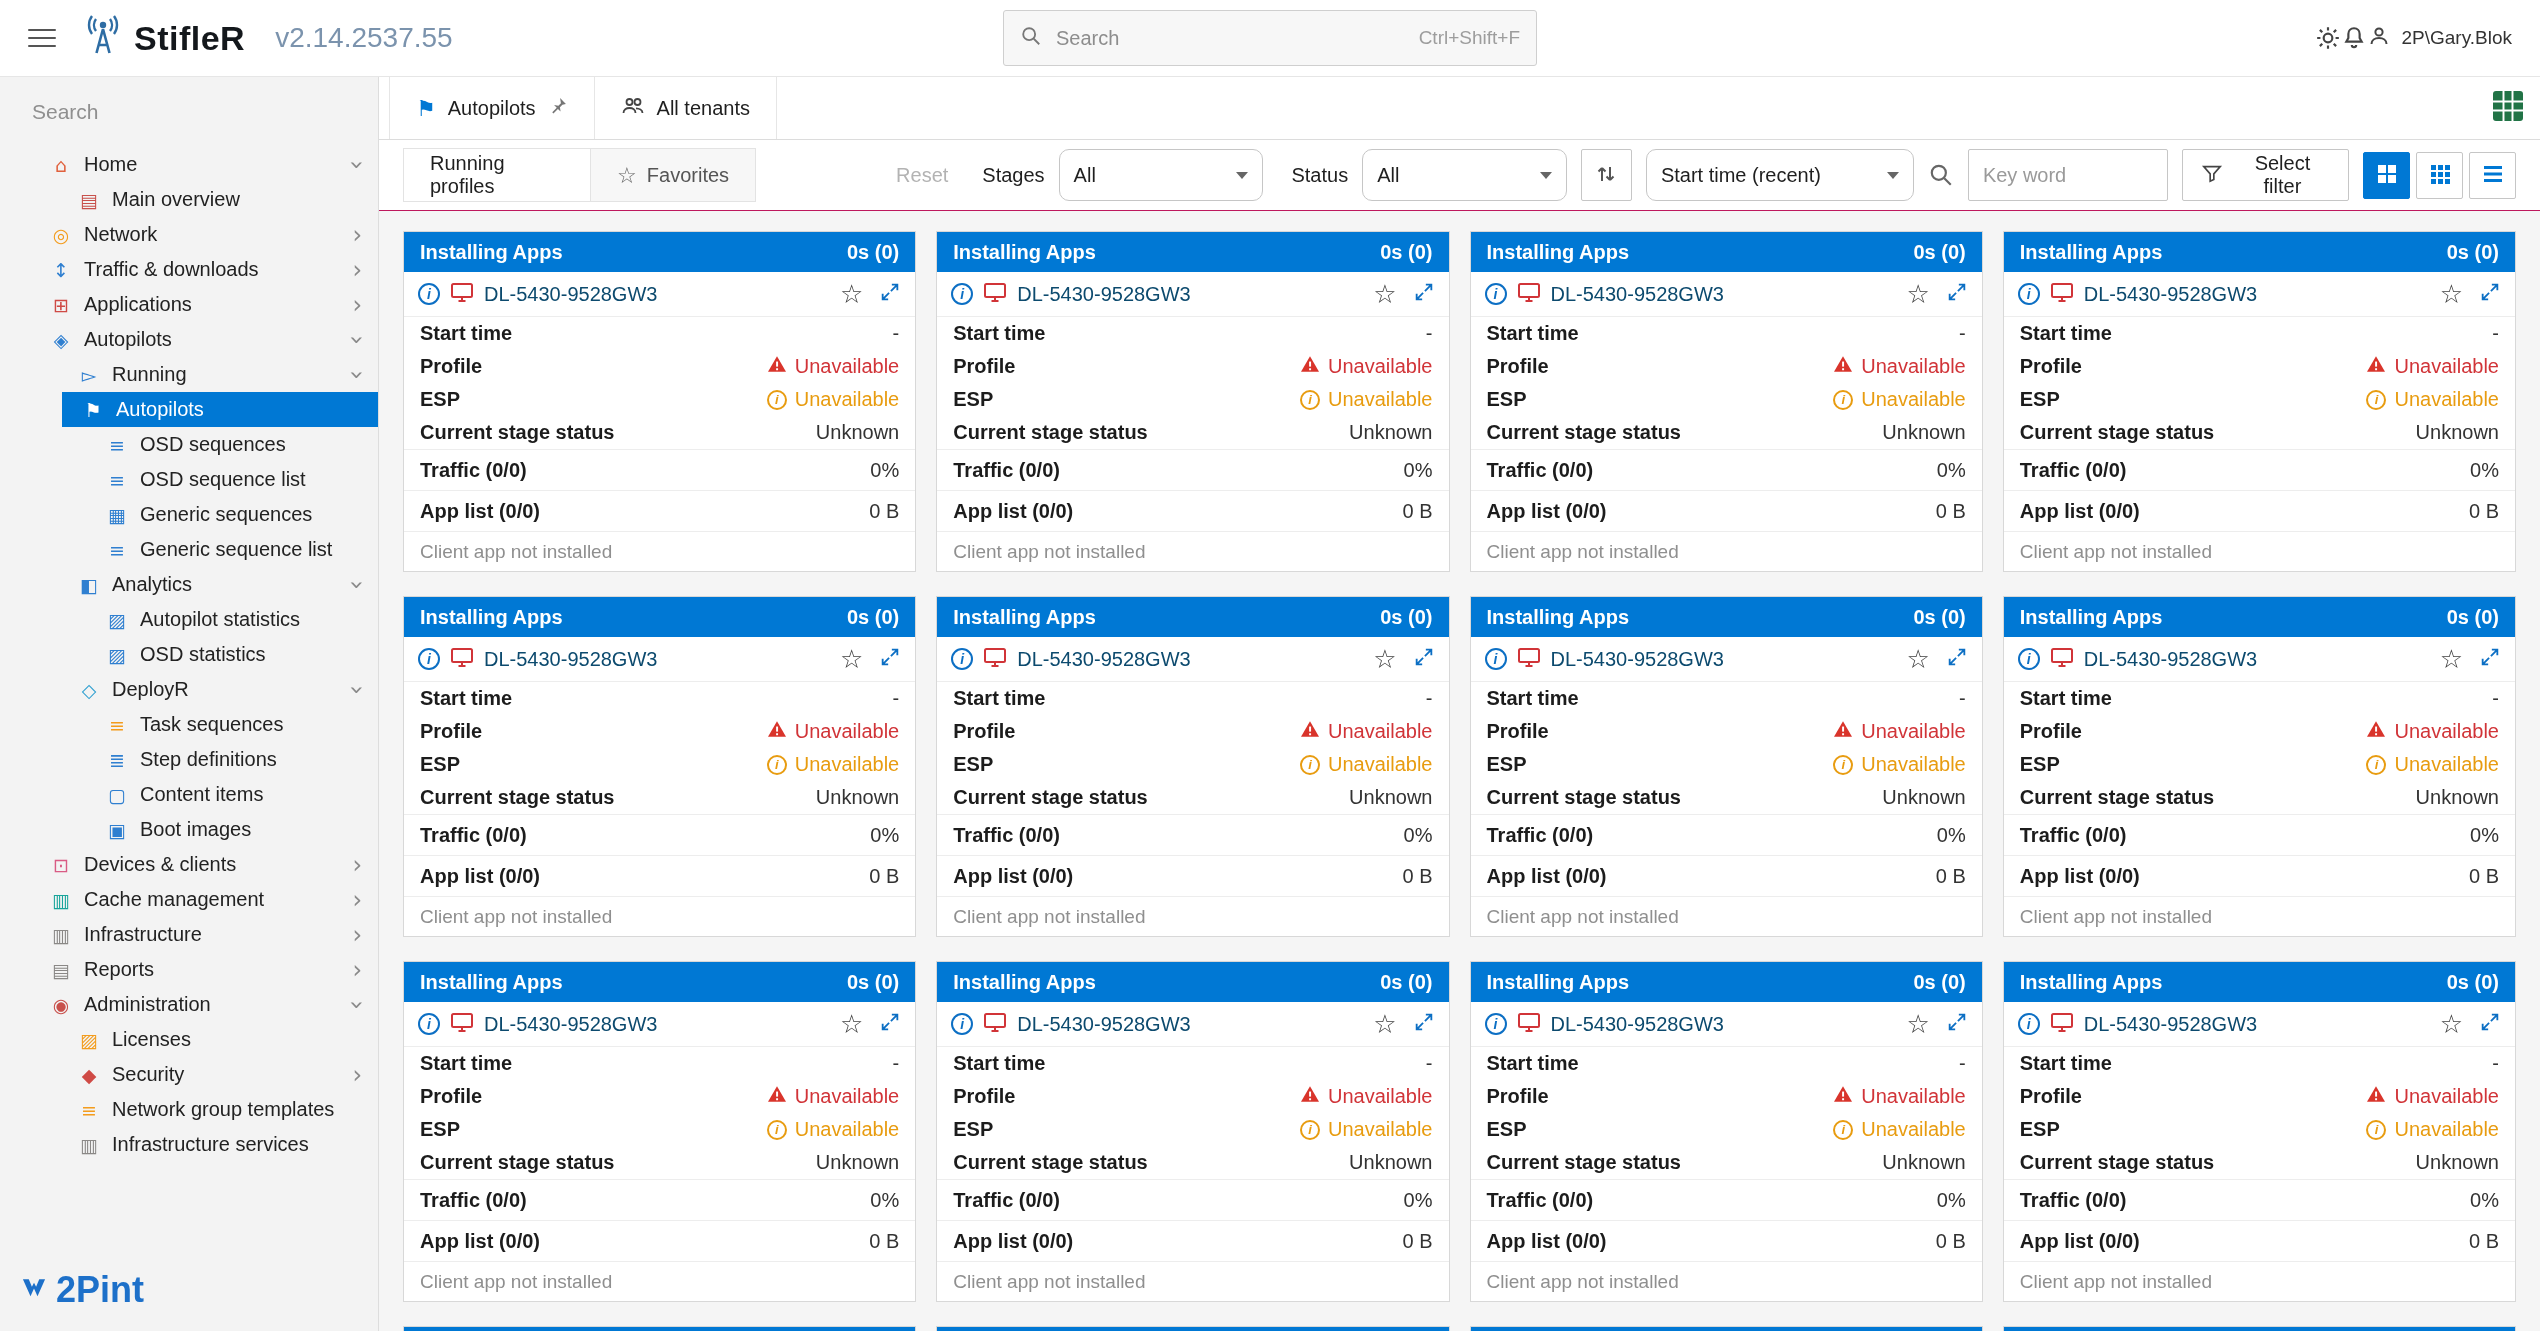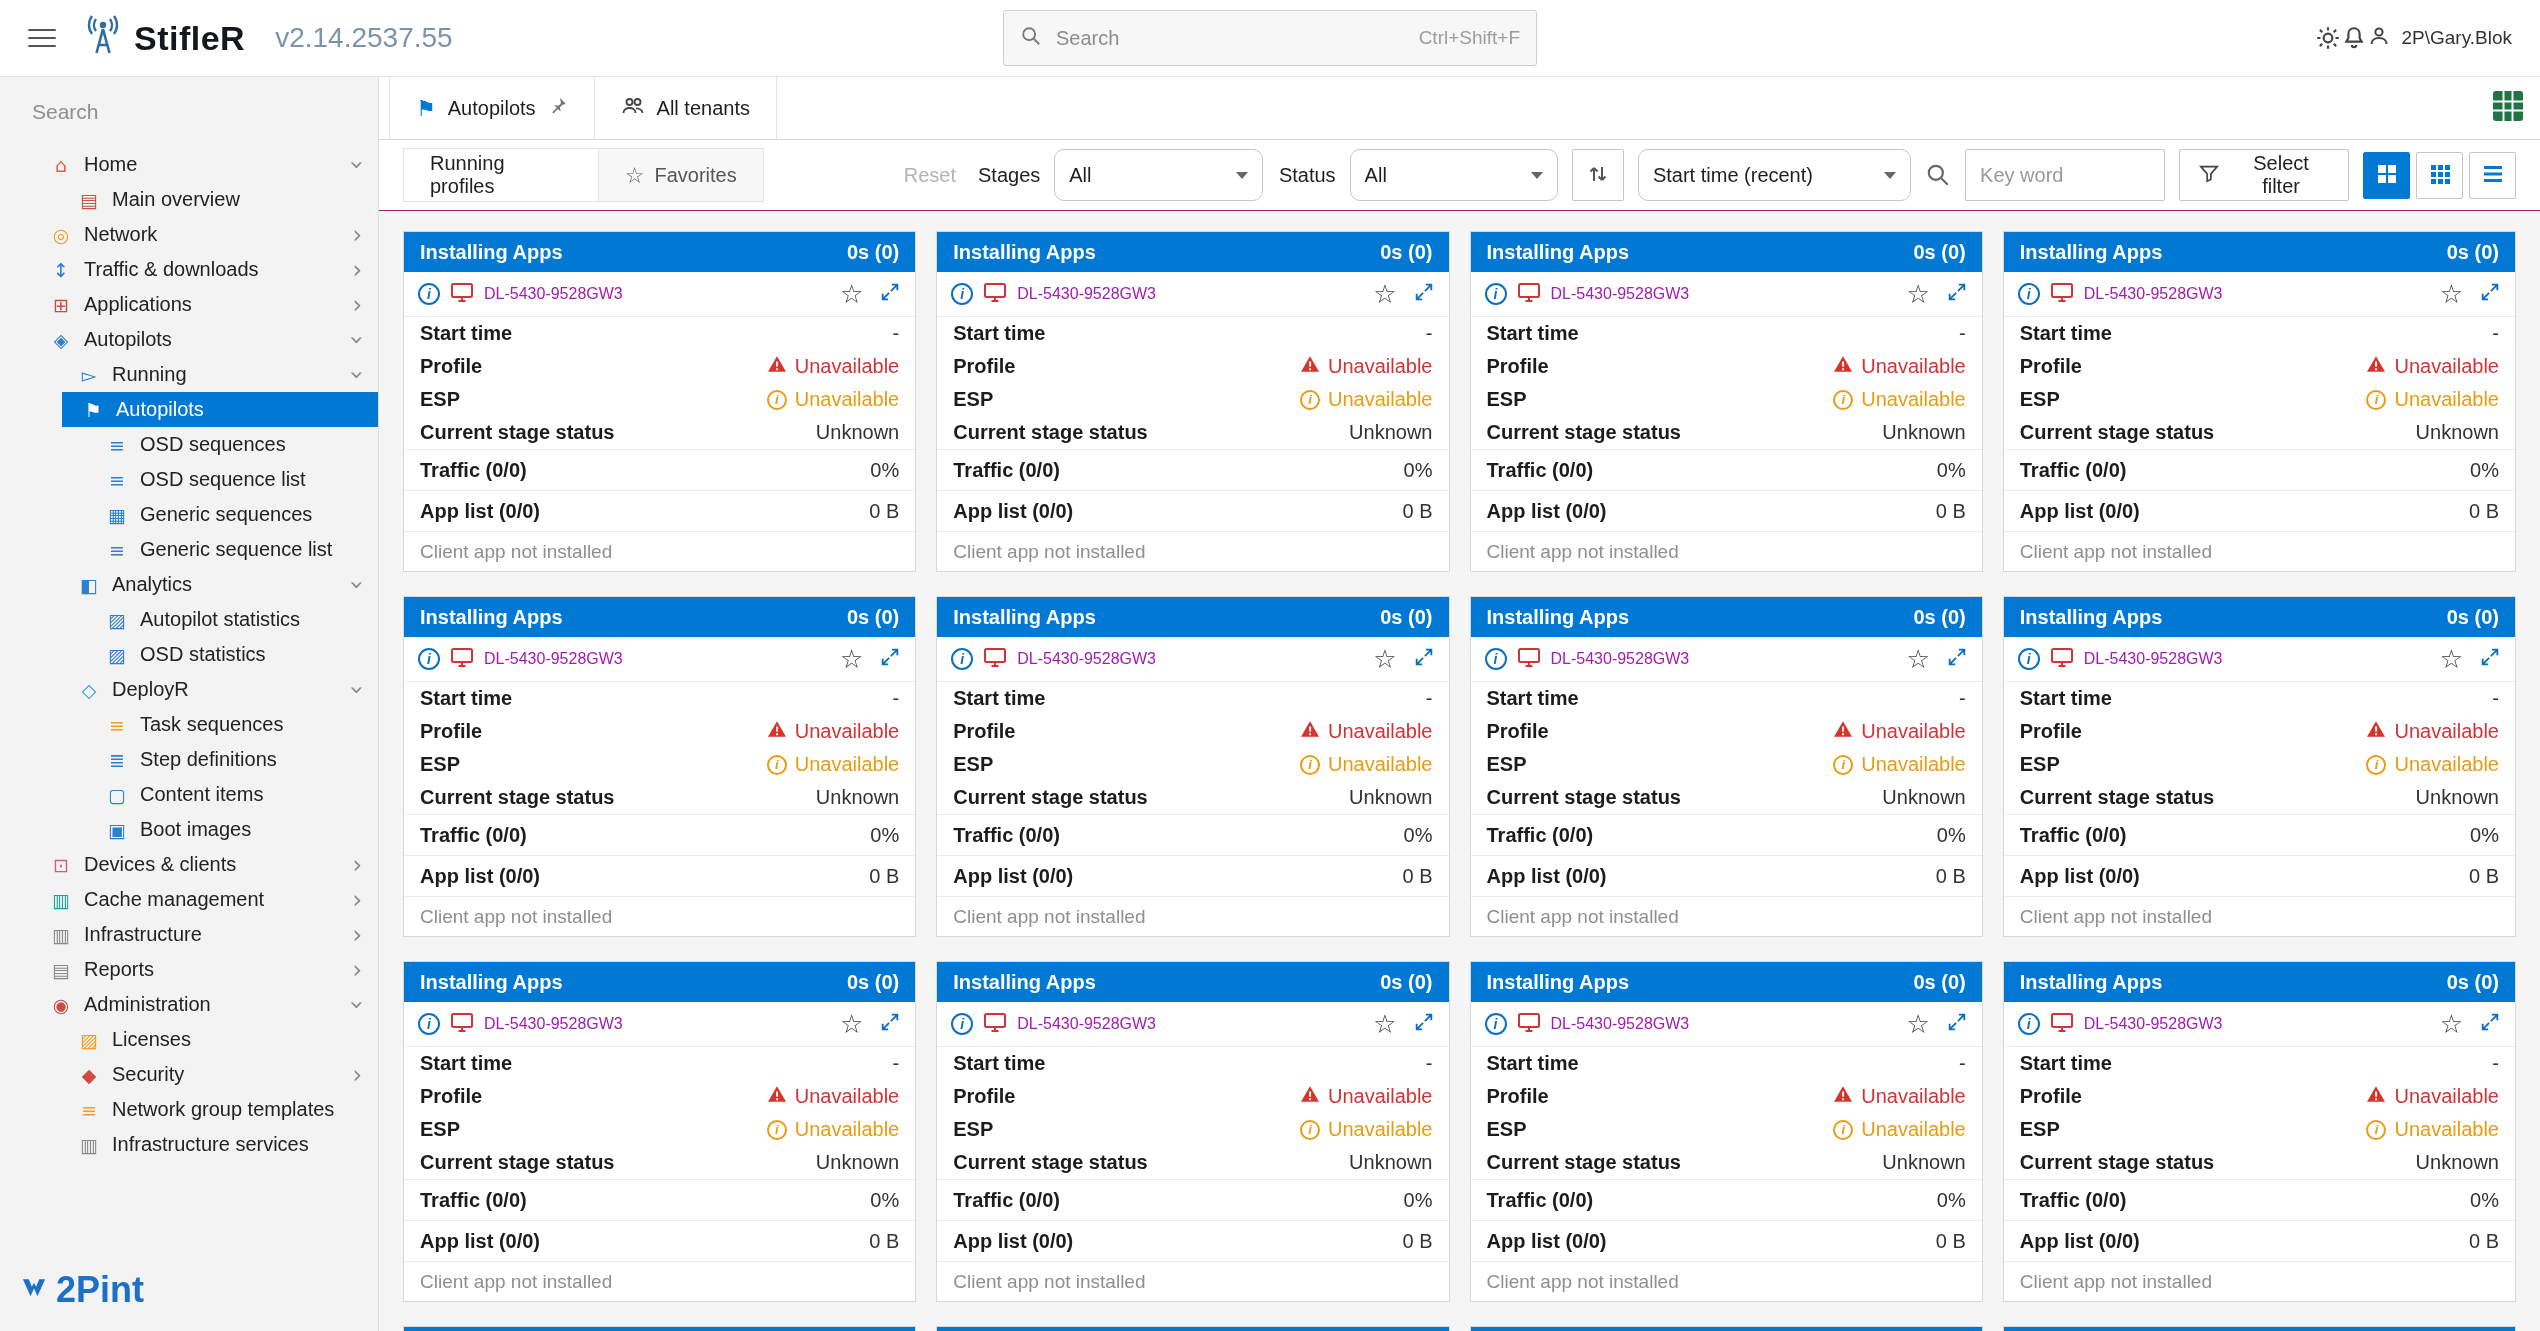--- a/index.html
+++ b/index.html
@@ -46,42 +46,42 @@
   .tab:first-child{border-left:1px solid #e6e6e6;}
   .flag-glyph{color:#0078d4;font-size:22px;font-family:"DejaVu Sans",sans-serif;}
   .strip-right{margin-left:auto;display:flex;align-items:center;padding-right:14px;}
 
   .toolbar{height:70px;flex:0 0 70px;display:flex;align-items:center;background:#fff;border-bottom:1px solid #be185d;padding:0 24px;gap:14px;font-size:20px;}
   .seg{display:flex;height:54px;}
   .seg-item{display:flex;align-items:center;gap:10px;padding:0 26px;border:1px solid #e3e3e3;font-size:20px;cursor:pointer;background:#fff;color:#1f1f1f;}
   .seg-item + .seg-item{border-left:none;background:#f7f7f7;color:#555;}
   .star{font-family:"DejaVu Sans",sans-serif;color:#666;font-size:22px;}
   .reset{margin-left:120px;border:none;background:none;color:#b3b3b3;font-size:20px;font-family:inherit;}
-  .lbl{margin-left:2px;}
+  .lbl{margin-left:14px;}
   .dd{height:52px;border:1px solid #c6c6c6;border-radius:10px;background:#fff;display:flex;align-items:center;justify-content:space-between;padding:0 14px;cursor:pointer;box-sizing:border-box;}
   .dd .caret{width:0;height:0;border-left:6px solid transparent;border-right:6px solid transparent;border-top:7px solid #666;margin-left:14px;}
   .dd-stages{width:210px;}
   .dd-status{width:210px;}
   .dd-sort{width:275px;}
   .icon-btn{width:52px;height:52px;border:1px solid #c6c6c6;border-radius:2px;background:#fff;display:flex;align-items:center;justify-content:center;cursor:pointer;}
   .search-ic{display:inline-flex;cursor:pointer;}
   .kw{height:52px;width:200px;border:1px solid #c6c6c6;border-radius:2px;padding:0 14px;font-size:20px;font-family:inherit;color:#444;outline:none;box-sizing:border-box;}
   .kw::placeholder{color:#9a9a9a;}
   .filter-btn{height:52px;border:1px solid #c6c6c6;border-radius:2px;background:#fff;display:flex;align-items:center;gap:12px;padding:0 18px;font-size:20px;font-family:inherit;cursor:pointer;color:#1f1f1f;}
   .toggles{margin-left:auto;display:flex;gap:6px;}
   .tgl{width:47px;height:47px;border:1px solid #c6c6c6;border-radius:2px;background:#fff;display:flex;align-items:center;justify-content:center;cursor:pointer;padding:0;}
   .tgl.active{background:#0078d4;border-color:#0078d4;}
 
   
   .grid{flex:1;min-height:0;overflow:hidden;background:#f5f5f5;display:grid;grid-template-columns:repeat(4,1fr);column-gap:20px;row-gap:24px;padding:20px 24px 0;align-content:start;}
   .card{background:#fff;border:1px solid #d8d8d8;display:flex;flex-direction:column;}
   .card-header{height:40px;flex:0 0 40px;background:#0078d4;color:#fff;display:flex;align-items:center;justify-content:space-between;padding:0 16px;font-size:20px;font-weight:700;}
   .device-row{height:44px;flex:0 0 44px;display:flex;align-items:center;gap:10px;padding:0 14px;border-bottom:1px solid #ededed;}
   .info-badge{width:22px;height:22px;flex:0 0 22px;border:2px solid #0c6fc4;border-radius:50%;color:#0c6fc4;display:inline-flex;align-items:center;justify-content:center;font-size:14px;font-weight:700;font-style:italic;box-sizing:border-box;}
-  .dev-link{color:#a21caf;font-size:16px;text-decoration:none;cursor:pointer;}
+  .dev-link{color:#0c4a6e;font-size:20px;text-decoration:none;cursor:pointer;}
   .device-row .spacer{flex:1;}
   .fav-star{font-family:"DejaVu Sans",sans-serif;font-size:26px;color:#3f3f3f;cursor:pointer;margin-right:6px;}
   .rows-group{border-bottom:1px solid #ededed;}
   .card-row{height:33px;display:flex;align-items:center;justify-content:space-between;padding:0 16px;font-size:20px;}
   .row-label{font-weight:700;color:#1c1c1c;}
   .row-value{display:inline-flex;align-items:center;gap:8px;color:#333;}
   .card-row.error .row-value{color:#d13438;}
   .card-row.warning .row-value{color:#e89c10;}
   .warn-tri{display:none;}
   .card-row.error .warn-tri{display:block;}

